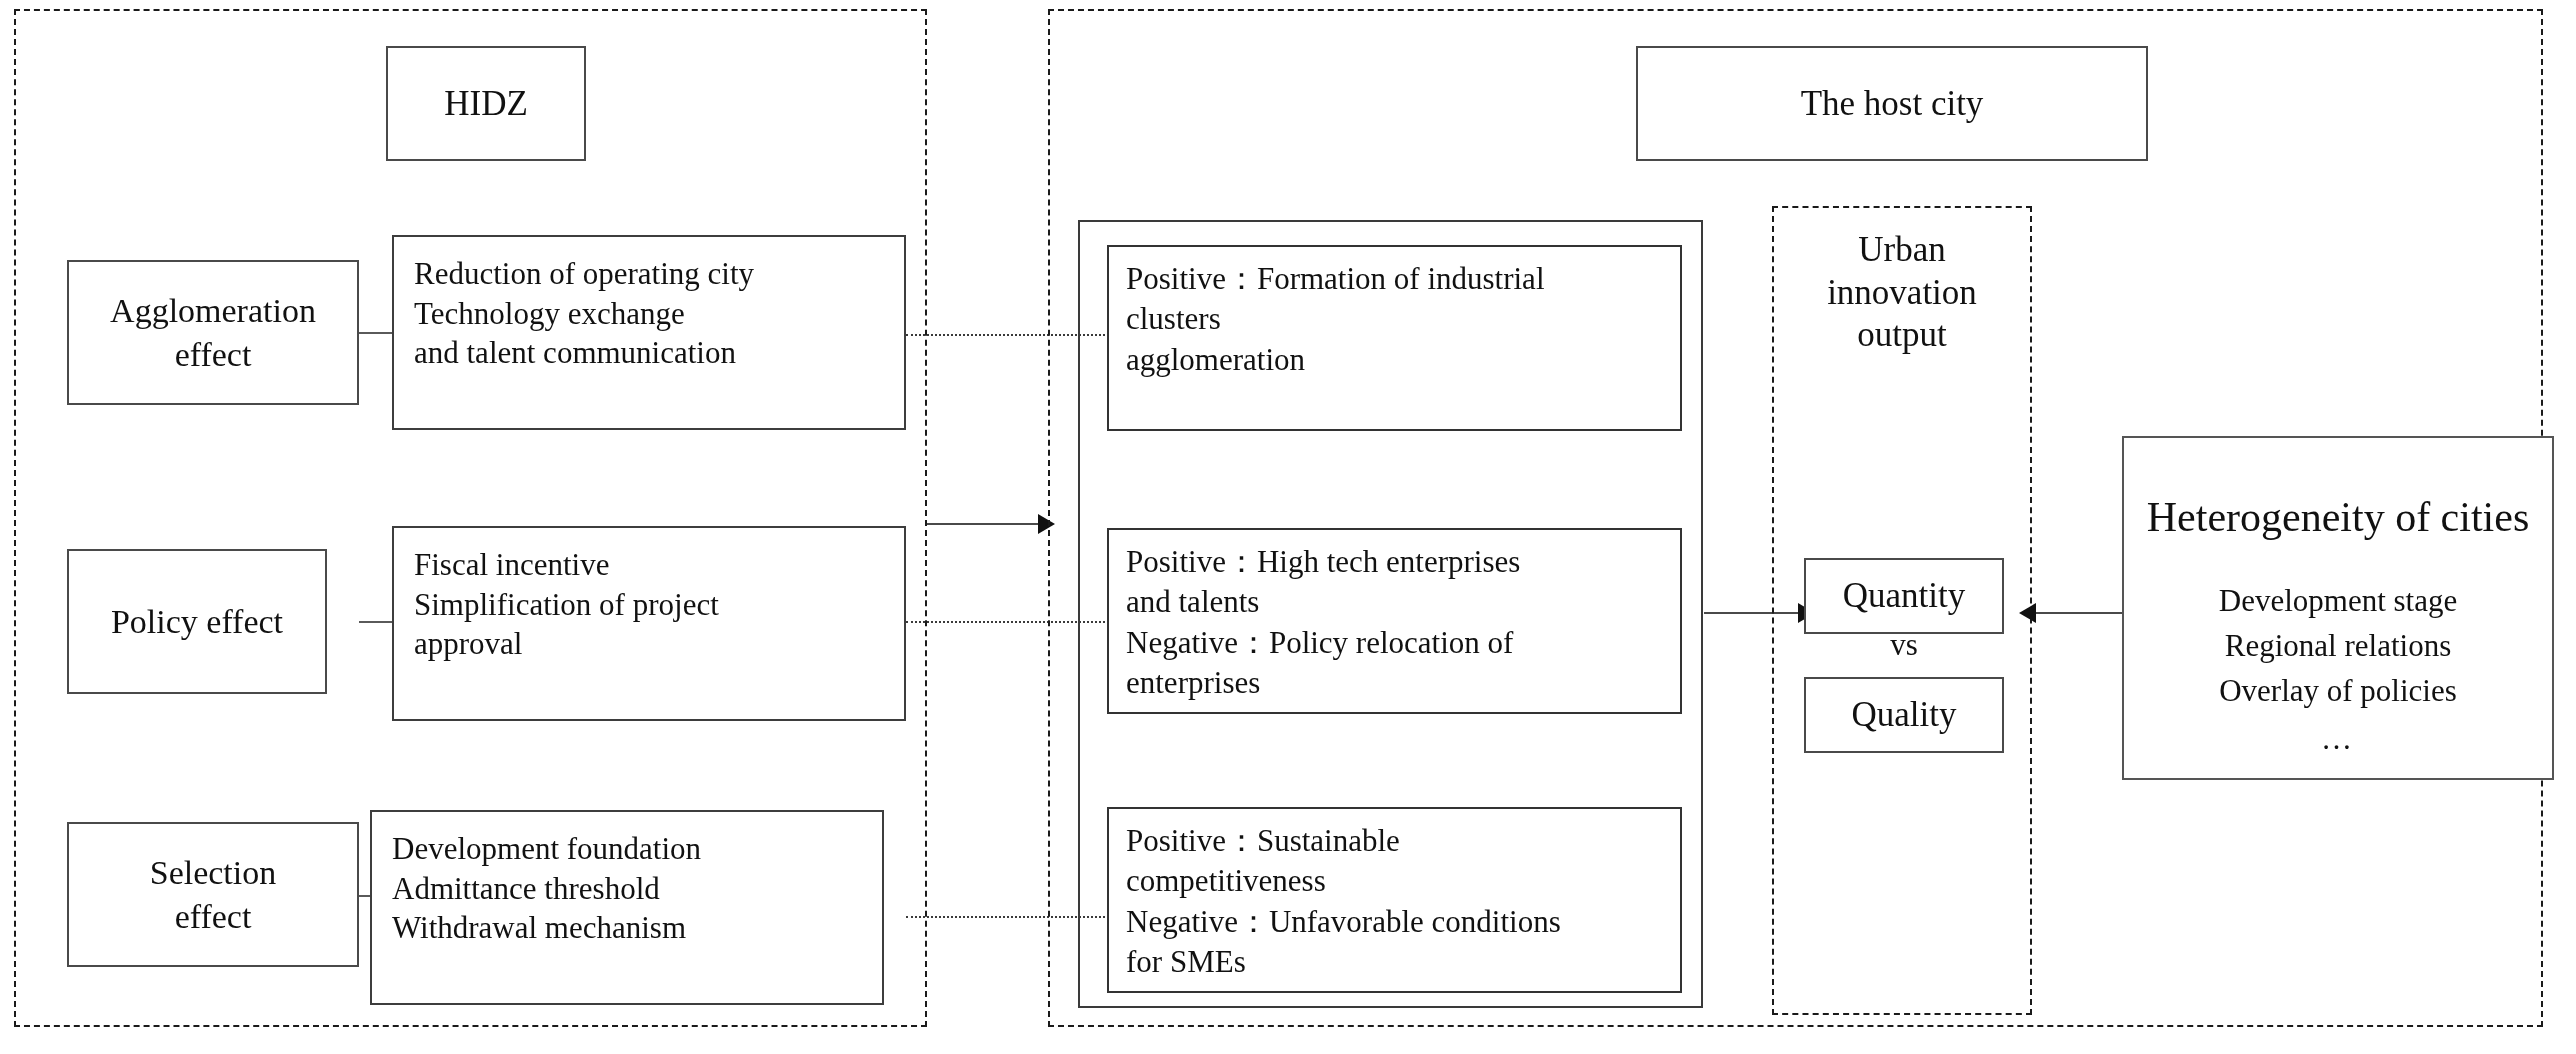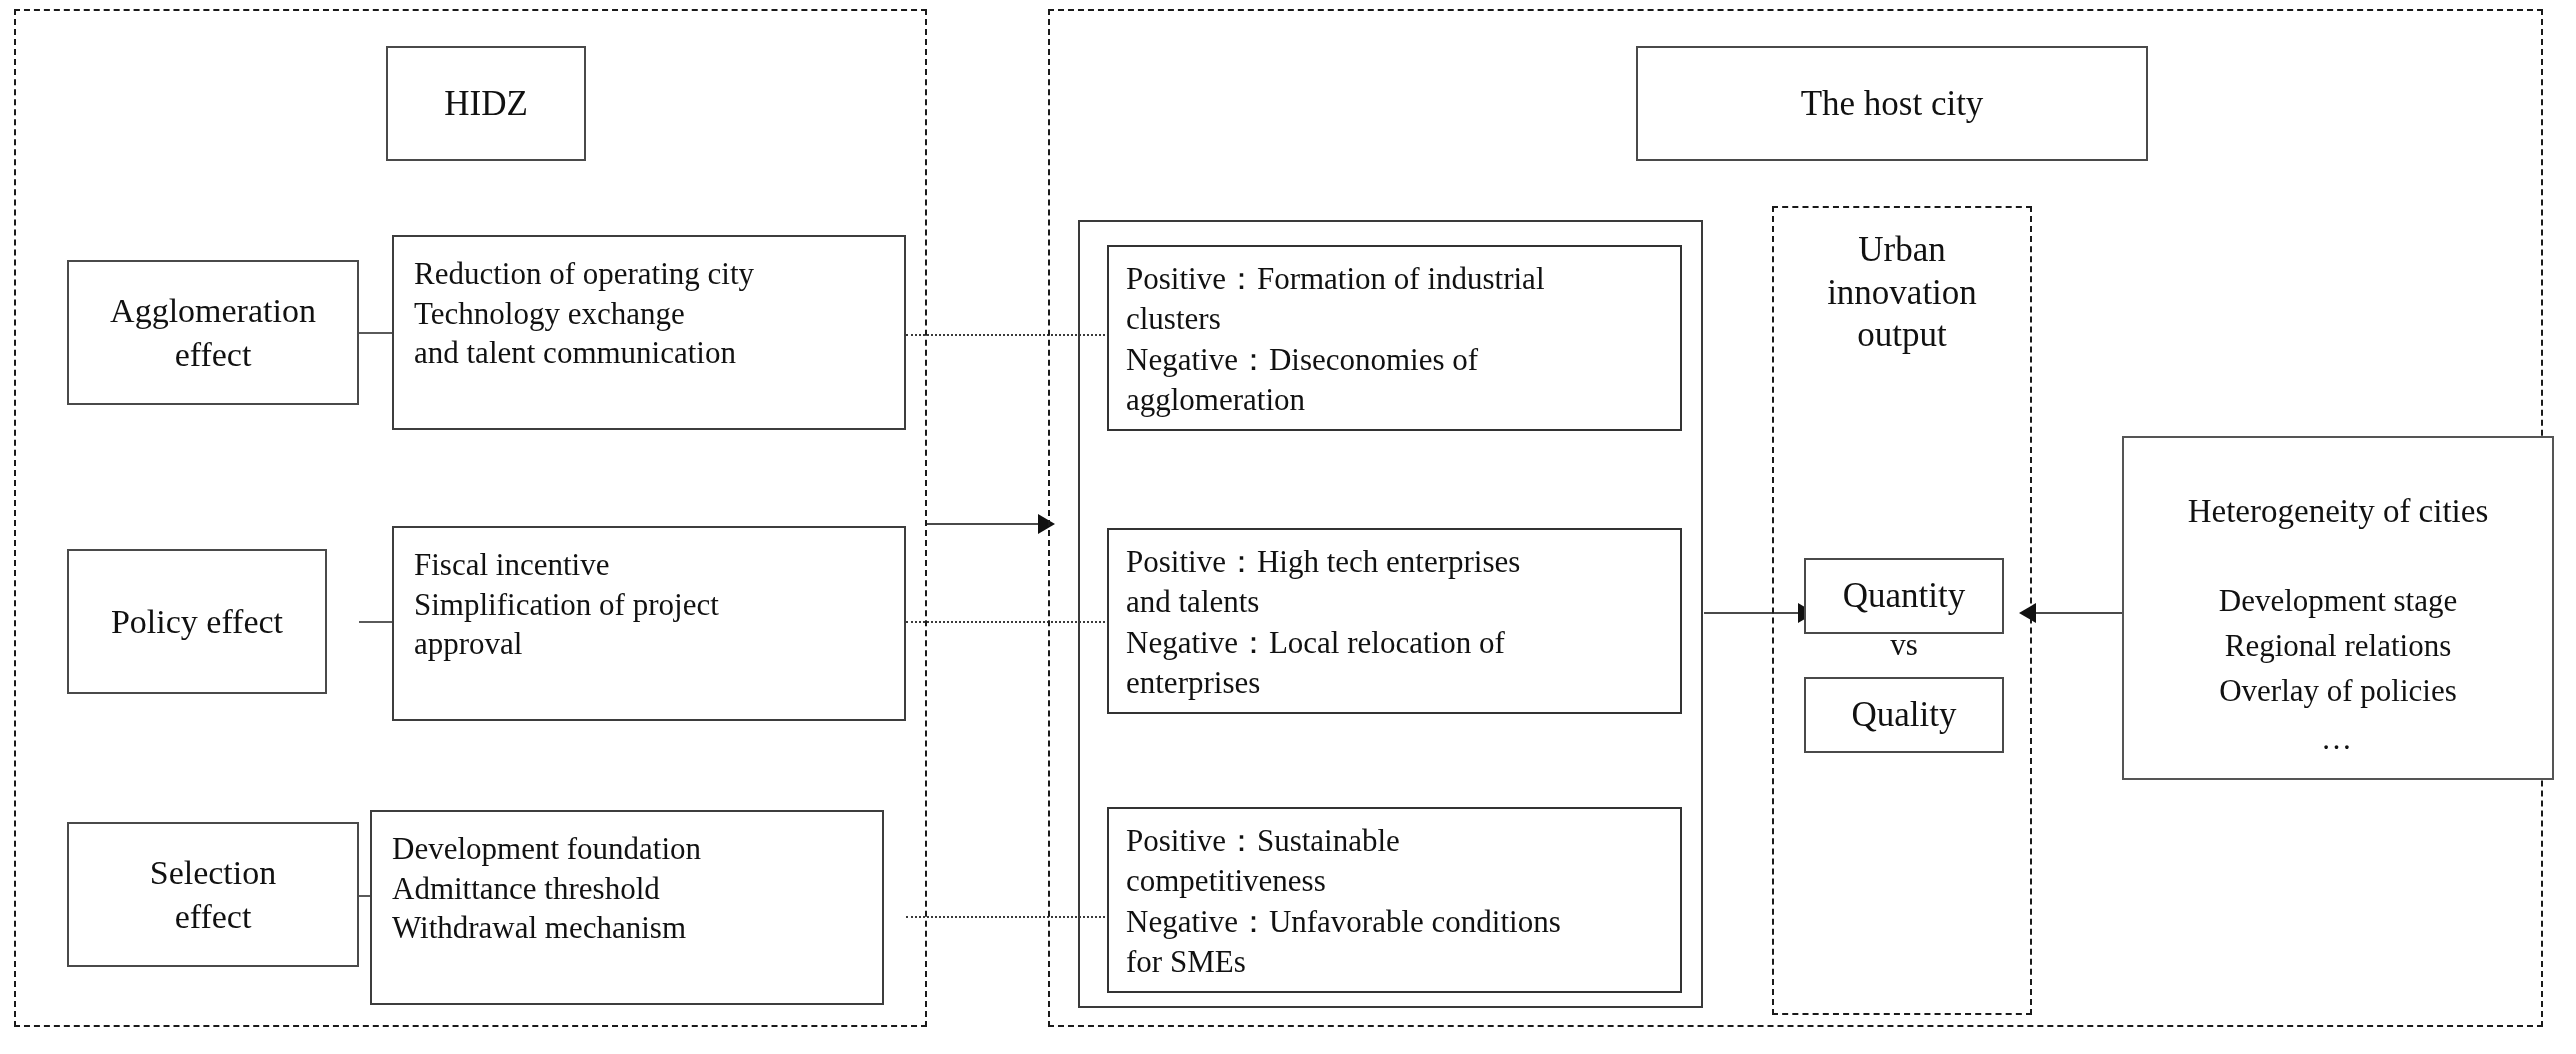--- a/index.html
+++ b/index.html
@@ -20,21 +20,21 @@
   .pn-box{position:absolute;border:2.3px solid #333;box-sizing:border-box;background:#fff;
           font-size:31px;line-height:1.30;padding:12.2px 15.3px 9.2px 17px;}
   .pn-box .ln{white-space:nowrap;}
   .pn-label{}
 
   .group-box{position:absolute;border:2.3px solid #3a3a3a;box-sizing:border-box;background:transparent;}
 
   .uio-title{position:absolute;text-align:center;font-size:35px;line-height:1.22;}
   .vs-label{position:absolute;text-align:center;font-size:31px;}
 
-  .het-title{position:absolute;width:100%;text-align:center;font-size:33px;}
+  .het-title{position:absolute;width:100%;text-align:center;font-size:42px;}
   .het-list{position:absolute;width:100%;text-align:center;font-size:31px;line-height:1.45;}
   .het-dots{position:absolute;width:100%;text-align:center;font-size:31px;letter-spacing:3.1px;}
 
   .h-dotted{position:absolute;height:0;border-top:2.3px dotted #3a3a3a;}
   .h-solid{position:absolute;height:0;border-top:2.3px solid #4a4a4a;}
   .connector{position:absolute;height:0;border-top:2.3px solid #5a5a5a;}
 
   .arrow-r{position:absolute;width:0;height:0;border-left:17px solid #111;
            border-top:10px solid transparent;border-bottom:10px solid transparent;}
   .arrow-l{position:absolute;width:0;height:0;border-right:17px solid #111;
@@ -94,28 +94,27 @@
 
   <div class="solid-box title-box" style="left:1636px;top:46px;width:512px;height:115px;">
     <span>The host city</span>
   </div>
 
   <div class="group-box" style="left:1078px;top:220px;width:625px;height:788px;"></div>
 
   <div class="pn-box" style="left:1107px;top:245px;width:575px;height:186px;">
     <div class="ln"><span class="pn-label">Positive：</span><span>Formation of industrial</span></div>
     <div class="ln">clusters</div>
-    <div class="ln"><span class="pn-label">Negative：</span><span>Diseconomies of</span></div>
     <div class="ln">agglomeration</div>
   </div>
 
   <div class="pn-box" style="left:1107px;top:528px;width:575px;height:186px;">
     <div class="ln"><span class="pn-label">Positive：</span><span>High tech enterprises</span></div>
     <div class="ln">and talents</div>
-    <div class="ln"><span class="pn-label">Negative：</span><span>Local relocation of</span></div>
+    <div class="ln"><span class="pn-label">Negative：</span><span>Policy relocation of</span></div>
     <div class="ln">enterprises</div>
   </div>
 
   <div class="pn-box" style="left:1107px;top:807px;width:575px;height:186px;">
     <div class="ln"><span class="pn-label">Positive：</span><span>Sustainable</span></div>
     <div class="ln">competitiveness</div>
     <div class="ln"><span class="pn-label">Negative：</span><span>Unfavorable conditions</span></div>
     <div class="ln">for SMEs</div>
   </div>
 

